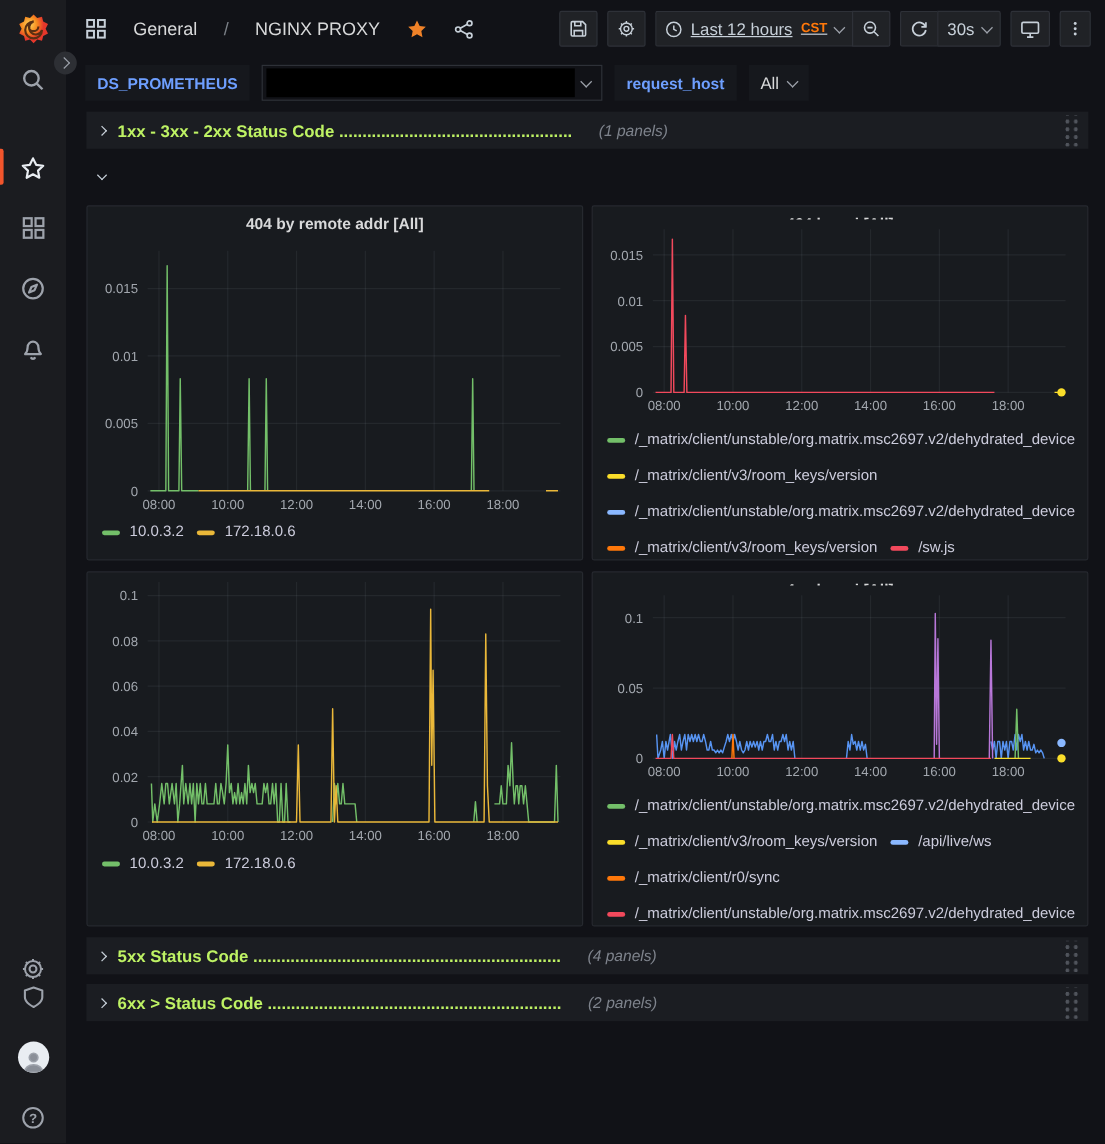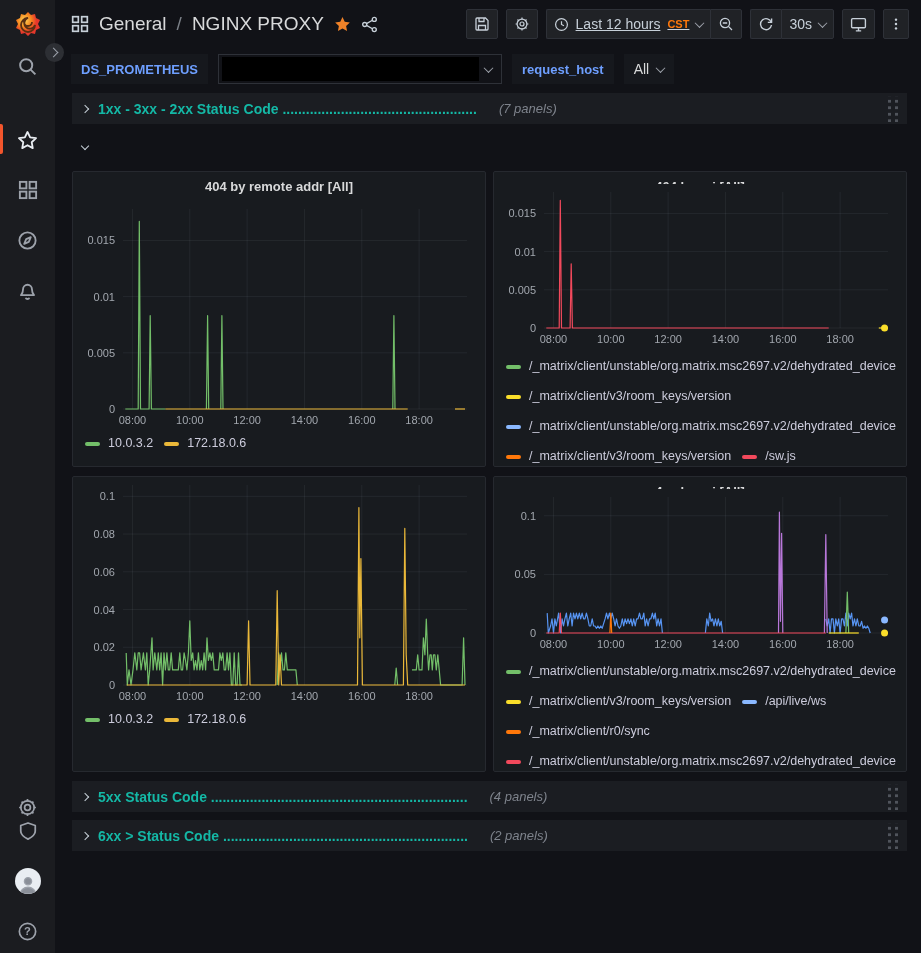--- a/index.html
+++ b/index.html
@@ -38,21 +38,21 @@
   .avatar{
     width:26px; height:26px; border-radius:50%; background:#e9edf2;
     display:flex; align-items:flex-end; justify-content:center; overflow:hidden;
   }
   
   .main{ flex:1; display:flex; flex-direction:column; min-width:0; }
   .topnav{
     height:48px; flex:0 0 48px; display:flex; align-items:center;
     padding:0 12px 0 16px; justify-content:space-between;
   }
-  .crumbs{ display:flex; align-items:center; gap:10px; font-size:19px; color:#d8d9da; }
+  .crumbs{ display:flex; align-items:center; gap:22px; font-size:15px; color:#d8d9da; }
   .crumbs .sep{ color:#7b8087; }
   .nav-actions{ display:flex; align-items:center; gap:8px; }
   .nav-btn{
     height:30px; min-width:30px; padding:0 7px; background:#202226;
     border:1px solid #2e3138; border-radius:2px; color:#c7d0d9;
     display:flex; align-items:center; justify-content:center; gap:7px;
     font-size:14px; cursor:pointer; font-family:inherit;
   }
   .nav-group{ display:flex; }
   .nav-group .nav-btn:first-child{ border-radius:2px 0 0 2px; border-right:none;text-decoration:underline; }
@@ -77,21 +77,21 @@
   }
   
   .dash{ flex:1; padding:3px 14px 0 17px; overflow:hidden; }
   .rowhead{
     height:31px; display:flex; align-items:center; gap:8px; padding:0 8px;
     cursor:pointer; margin-bottom:8px;
   }
   .rowhead.collapsed{ background:#1b1d22; }
   .rowhead .chev-r{ width:6px; height:6px; border-right:1.8px solid #c7d0d9; border-bottom:1.8px solid #c7d0d9; transform:rotate(-45deg); margin:0 2px; }
   .rowhead .chev-d{ width:6px; height:6px; border-right:1.8px solid #c7d0d9; border-bottom:1.8px solid #c7d0d9; transform:rotate(45deg); margin:0 2px 3px 2px; }
-  .row-title{ font-size:14px; font-weight:700; color:#14b8a6; white-space:nowrap; overflow:hidden; }
+  .row-title{ font-size:14px; font-weight:700; color:#bef264; white-space:nowrap; overflow:hidden; }
   .row-count{ font-size:13px; font-style:italic; color:#7e838c; margin-left:14px; white-space:nowrap; }
   .drag{
     margin-left:auto; width:14px; height:26px;
     background-image:radial-gradient(circle,#50545c 1.5px,transparent 1.7px);
     background-size:7px 6.5px; background-position:1px 2px;
   }
   .grid2{ display:grid; grid-template-columns:1fr 1fr; gap:7px; margin:0 0 9px 0; }
   .panel{
     height:296px; background:#181b1f; border:1px solid #26292f; border-radius:2px;
     display:flex; flex-direction:column; overflow:hidden;
@@ -284,21 +284,21 @@
       <span>All</span>
       <span class="chev"></span>
     </div>
   </div>
 
   <div class="dash">
 
     <div class="rowhead collapsed">
       <span class="chev-r"></span>
       <span class="row-title">1xx - 3xx - 2xx Status Code ..................................................</span>
-      <span class="row-count">(7 panels)</span>
+      <span class="row-count">(1 panels)</span>
       <span class="drag"></span>
     </div>
 
     <div class="rowhead">
       <span class="chev-d"></span>
     </div>
 
     <div class="grid2">
       <section class="panel">
         <div class="panel-title">404 by remote addr [All]</div>

